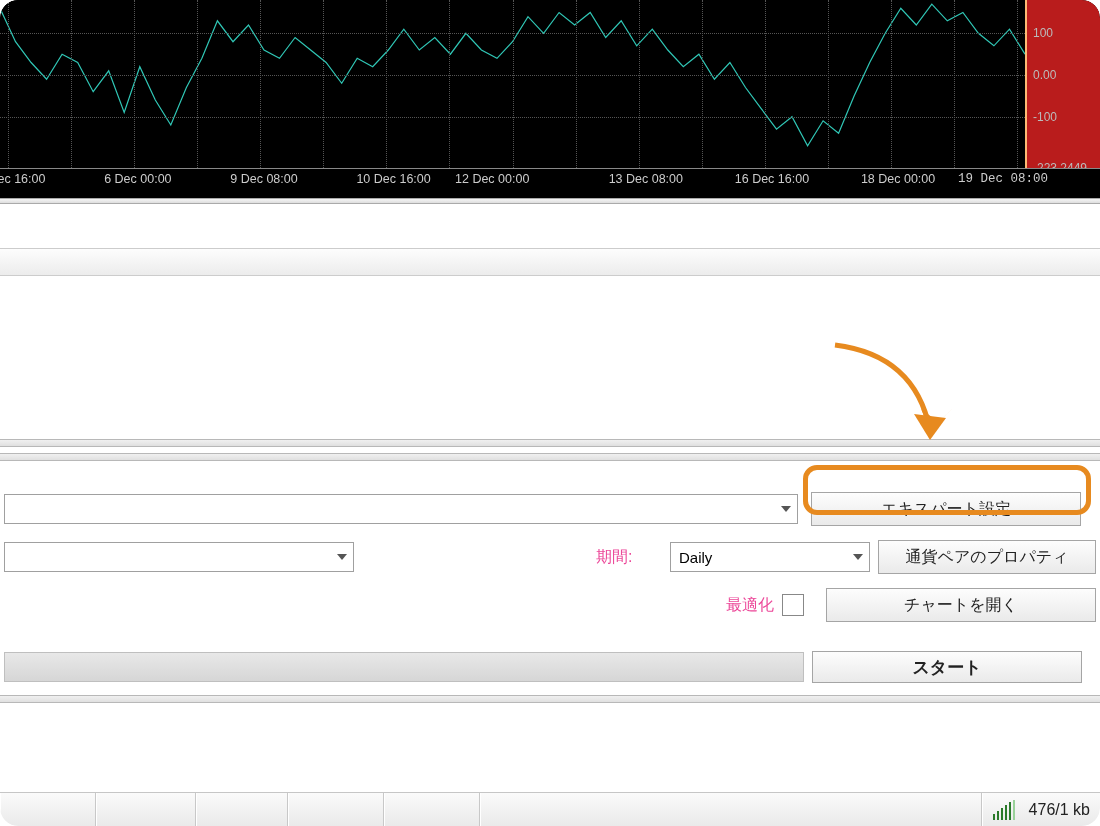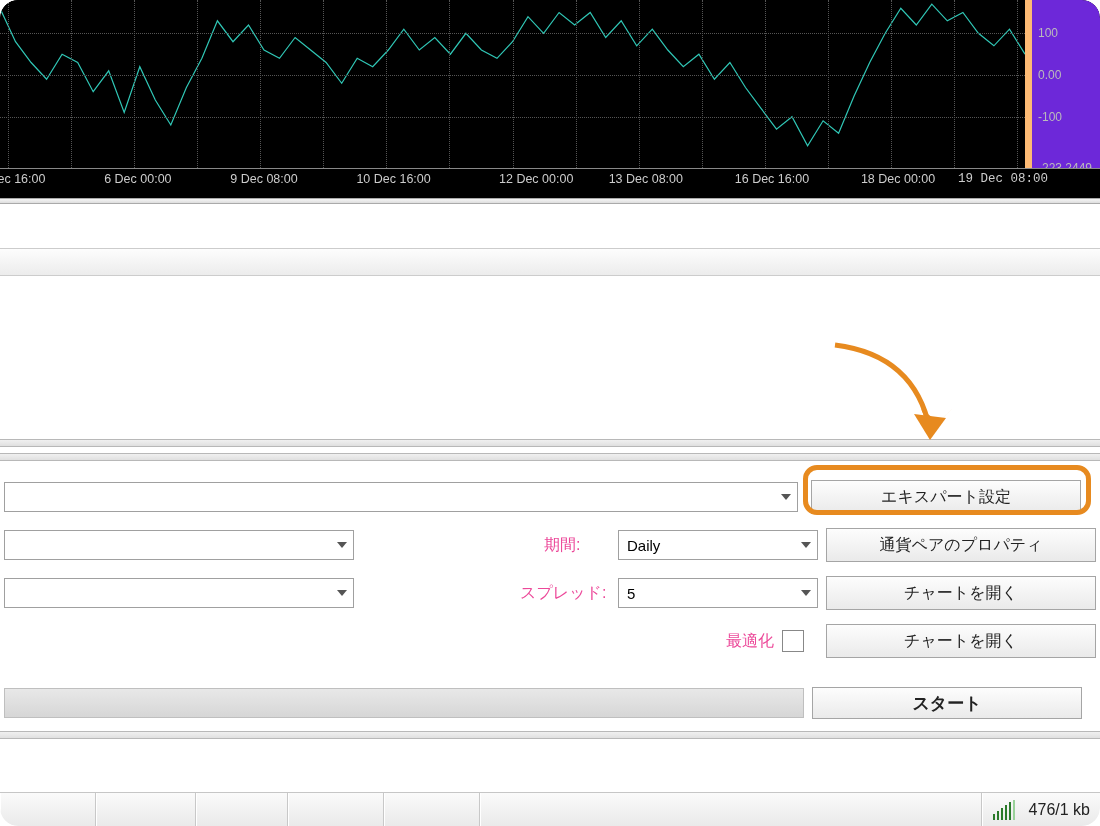--- a/index.html
+++ b/index.html
@@ -39,22 +39,22 @@
     border-left: 1px dotted #555;
   }
   .grid-line-h {
     left: 0; width: 1025px;
     border-top: 1px dotted #555;
   }
   .y-axis {
     position: absolute;
     left: 1025px; top: 0;
     width: 75px; height: 168px;
-    background: #6d28d9;
-    border-left: 7px solid #fdba74;
+    background: #b91c1c;
+    border-left: 2px solid #fdba74;
   }
   .y-tick {
     position: absolute;
     left: 6px;
     color: #bbb;
     font-size: 12px;
     font-family: Arial, sans-serif;
     transform: translateY(-50%);
     white-space: nowrap;
   }
@@ -268,39 +268,39 @@
       <div class="y-tick" style="top: 33.3296px;">100</div>
       <div class="y-tick" style="top: 74.9916px;">0.00</div>
       <div class="y-tick" style="top: 116.654px;">-100</div>
       <div class="y-tick" style="top: 168px;">-223.2449</div>
     </div>
   <div class="x-axis">
       <div class="x-tick" style="left: -22px;">4 Dec 16:00</div>
       <div class="x-tick" style="left: 104.125px; text-align: right;">6 Dec 00:00</div>
       <div class="x-tick" style="left: 230.25px; text-align: center;">9 Dec 08:00</div>
       <div class="x-tick" style="left: 356.375px;">10 Dec 16:00</div>
-      <div class="x-tick" style="left: 499px;">12 Dec 00:00</div>
+      <div class="x-tick" style="left: 455px;">12 Dec 00:00</div>
       <div class="x-tick" style="left: 608.625px;">13 Dec 08:00</div>
       <div class="x-tick" style="left: 734.75px;">16 Dec 16:00</div>
       <div class="x-tick" style="left: 860.875px;">18 Dec 00:00</div>
       <div class="x-tick" style="left: 958px; font-family: Liberation Mono, monospace;">19 Dec 08:00</div>
     </div>
 </div>
 
 <div class="sep-bar"></div>
 <div class="blank-panel"></div>
 <div class="tab-strip"></div>
 
 <div class="big-gap"></div>
 
 <div class="thin-bar"></div>
 <div style="height:6px;background:#fff"></div>
 <div class="thin-bar"></div>
 
-<div class="form-area" style="padding-top:4px">
+<div class="form-area" style="padding-top:16px">
 
   <div class="form-row first">
     <div class="sel" style="width:794px">
       <span></span>
         <span class="caret"></span>
     </div>
     <div style="position:relative; width:280px; height:40px">
       <div class="btn" style="width:270px; height:34px; margin:3px auto 0">
         <span>エキスパート設定</span>
       </div>
@@ -311,40 +311,25 @@
     <div class="sel" style="width:350px">
       <span></span>
         <span class="caret"></span>
     </div>
     <div style="flex:1"></div>
     <div class="lbl" style="width:66px">期間:</div>
     <div class="sel" style="width:200px">
       <span>Daily</span>
       <span class="caret"></span>
     </div>
-    <div class="btn" style="width:270px">
+    <div class="btn" style="width:218px">
       <span>通貨ペアのプロパティ</span>
     </div>
   </div>
 
-  <div class="form-row">
-    <div class="sel" style="width:350px">
-      <span></span>
-        <span class="caret"></span>
-    </div>
-    <div style="flex:1"></div>
-    <div class="lbl" style="width:90px">スプレッド:</div>
-    <div class="sel" style="width:200px">
-      <span>5</span>
-      <span class="caret"></span>
-    </div>
-    <div class="btn" style="width:270px">
-      <span>チャートを開く</span>
-    </div>
-  </div>
 
   <div class="form-row">
     <div style="flex:1"></div>
     <div class="lbl">最適化</div>
     <div class="checkbox"></div>
     <div style="width:6px"></div>
     <div class="btn" style="width:270px">
       <span>チャートを開く</span>
     </div>
   </div>

